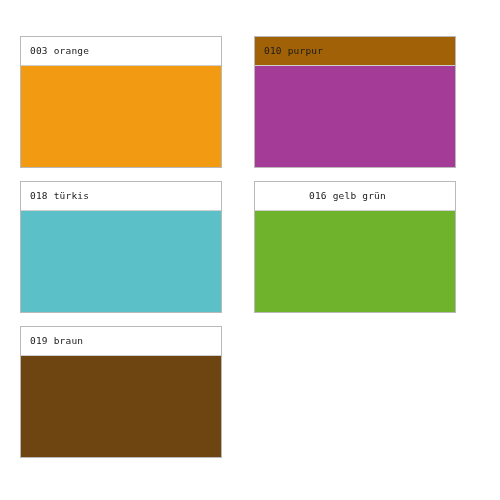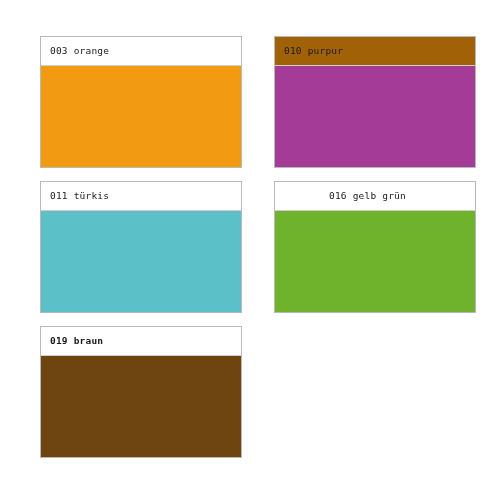--- a/index.html
+++ b/index.html
@@ -17,21 +17,21 @@
   #swatch-sheet {
     position: relative;
     width: 500px;
     height: 500px;
     background: #ffffff;
     box-sizing: border-box;
   }
 
   .swatch-grid {
     position: absolute;
-    left: 40px;
+    left: 20px;
     top: 36px;
     width: 436px;
     height: 422px;
     display: grid;
     grid-template-columns: 202px 202px;
     grid-template-rows: 132px 132px 132px;
     column-gap: 32px;
     row-gap: 13px;
   }
 
@@ -86,33 +86,33 @@
 
     <div class="swatch-card" style="border-color: rgb(185, 185, 185);">
       <div class="swatch-label-band" style="background-color: #a16207;">
         <span class="swatch-label-text" style="color: rgb(26, 26, 26);">010 purpur</span>
       </div>
       <div class="swatch-color" style="background-color: rgb(163, 59, 151);"></div>
     </div>
 
     <div class="swatch-card" style="border-color: rgb(185, 185, 185);">
       <div class="swatch-label-band" style="background-color: rgb(255, 255, 255);">
-        <span class="swatch-label-text" style="color: rgb(26, 26, 26);">011 türkis</span>
+        <span class="swatch-label-text" style="color: rgb(26, 26, 26);">018 türkis</span>
       </div>
       <div class="swatch-color" style="background-color: rgb(91, 192, 200);"></div>
     </div>
 
     <div class="swatch-card" style="border-color: rgb(185, 185, 185);">
       <div class="swatch-label-band" style="background-color: rgb(255, 255, 255);">
         <span class="swatch-label-text" style="color: rgb(26, 26, 26); padding-left: 45px;">016 gelb grün</span>
       </div>
       <div class="swatch-color" style="background-color: rgb(111, 178, 44);"></div>
     </div>
 
     <div class="swatch-card" style="border-color: rgb(185, 185, 185);">
       <div class="swatch-label-band" style="background-color: rgb(255, 255, 255);">
-        <span class="swatch-label-text" style="color: rgb(26, 26, 26); font-weight: bold;">019 braun</span>
+        <span class="swatch-label-text" style="color: rgb(26, 26, 26);">019 braun</span>
       </div>
       <div class="swatch-color" style="background-color: rgb(110, 68, 16);"></div>
     </div>
 
   </div>
 </div>
 
 </body></html>

